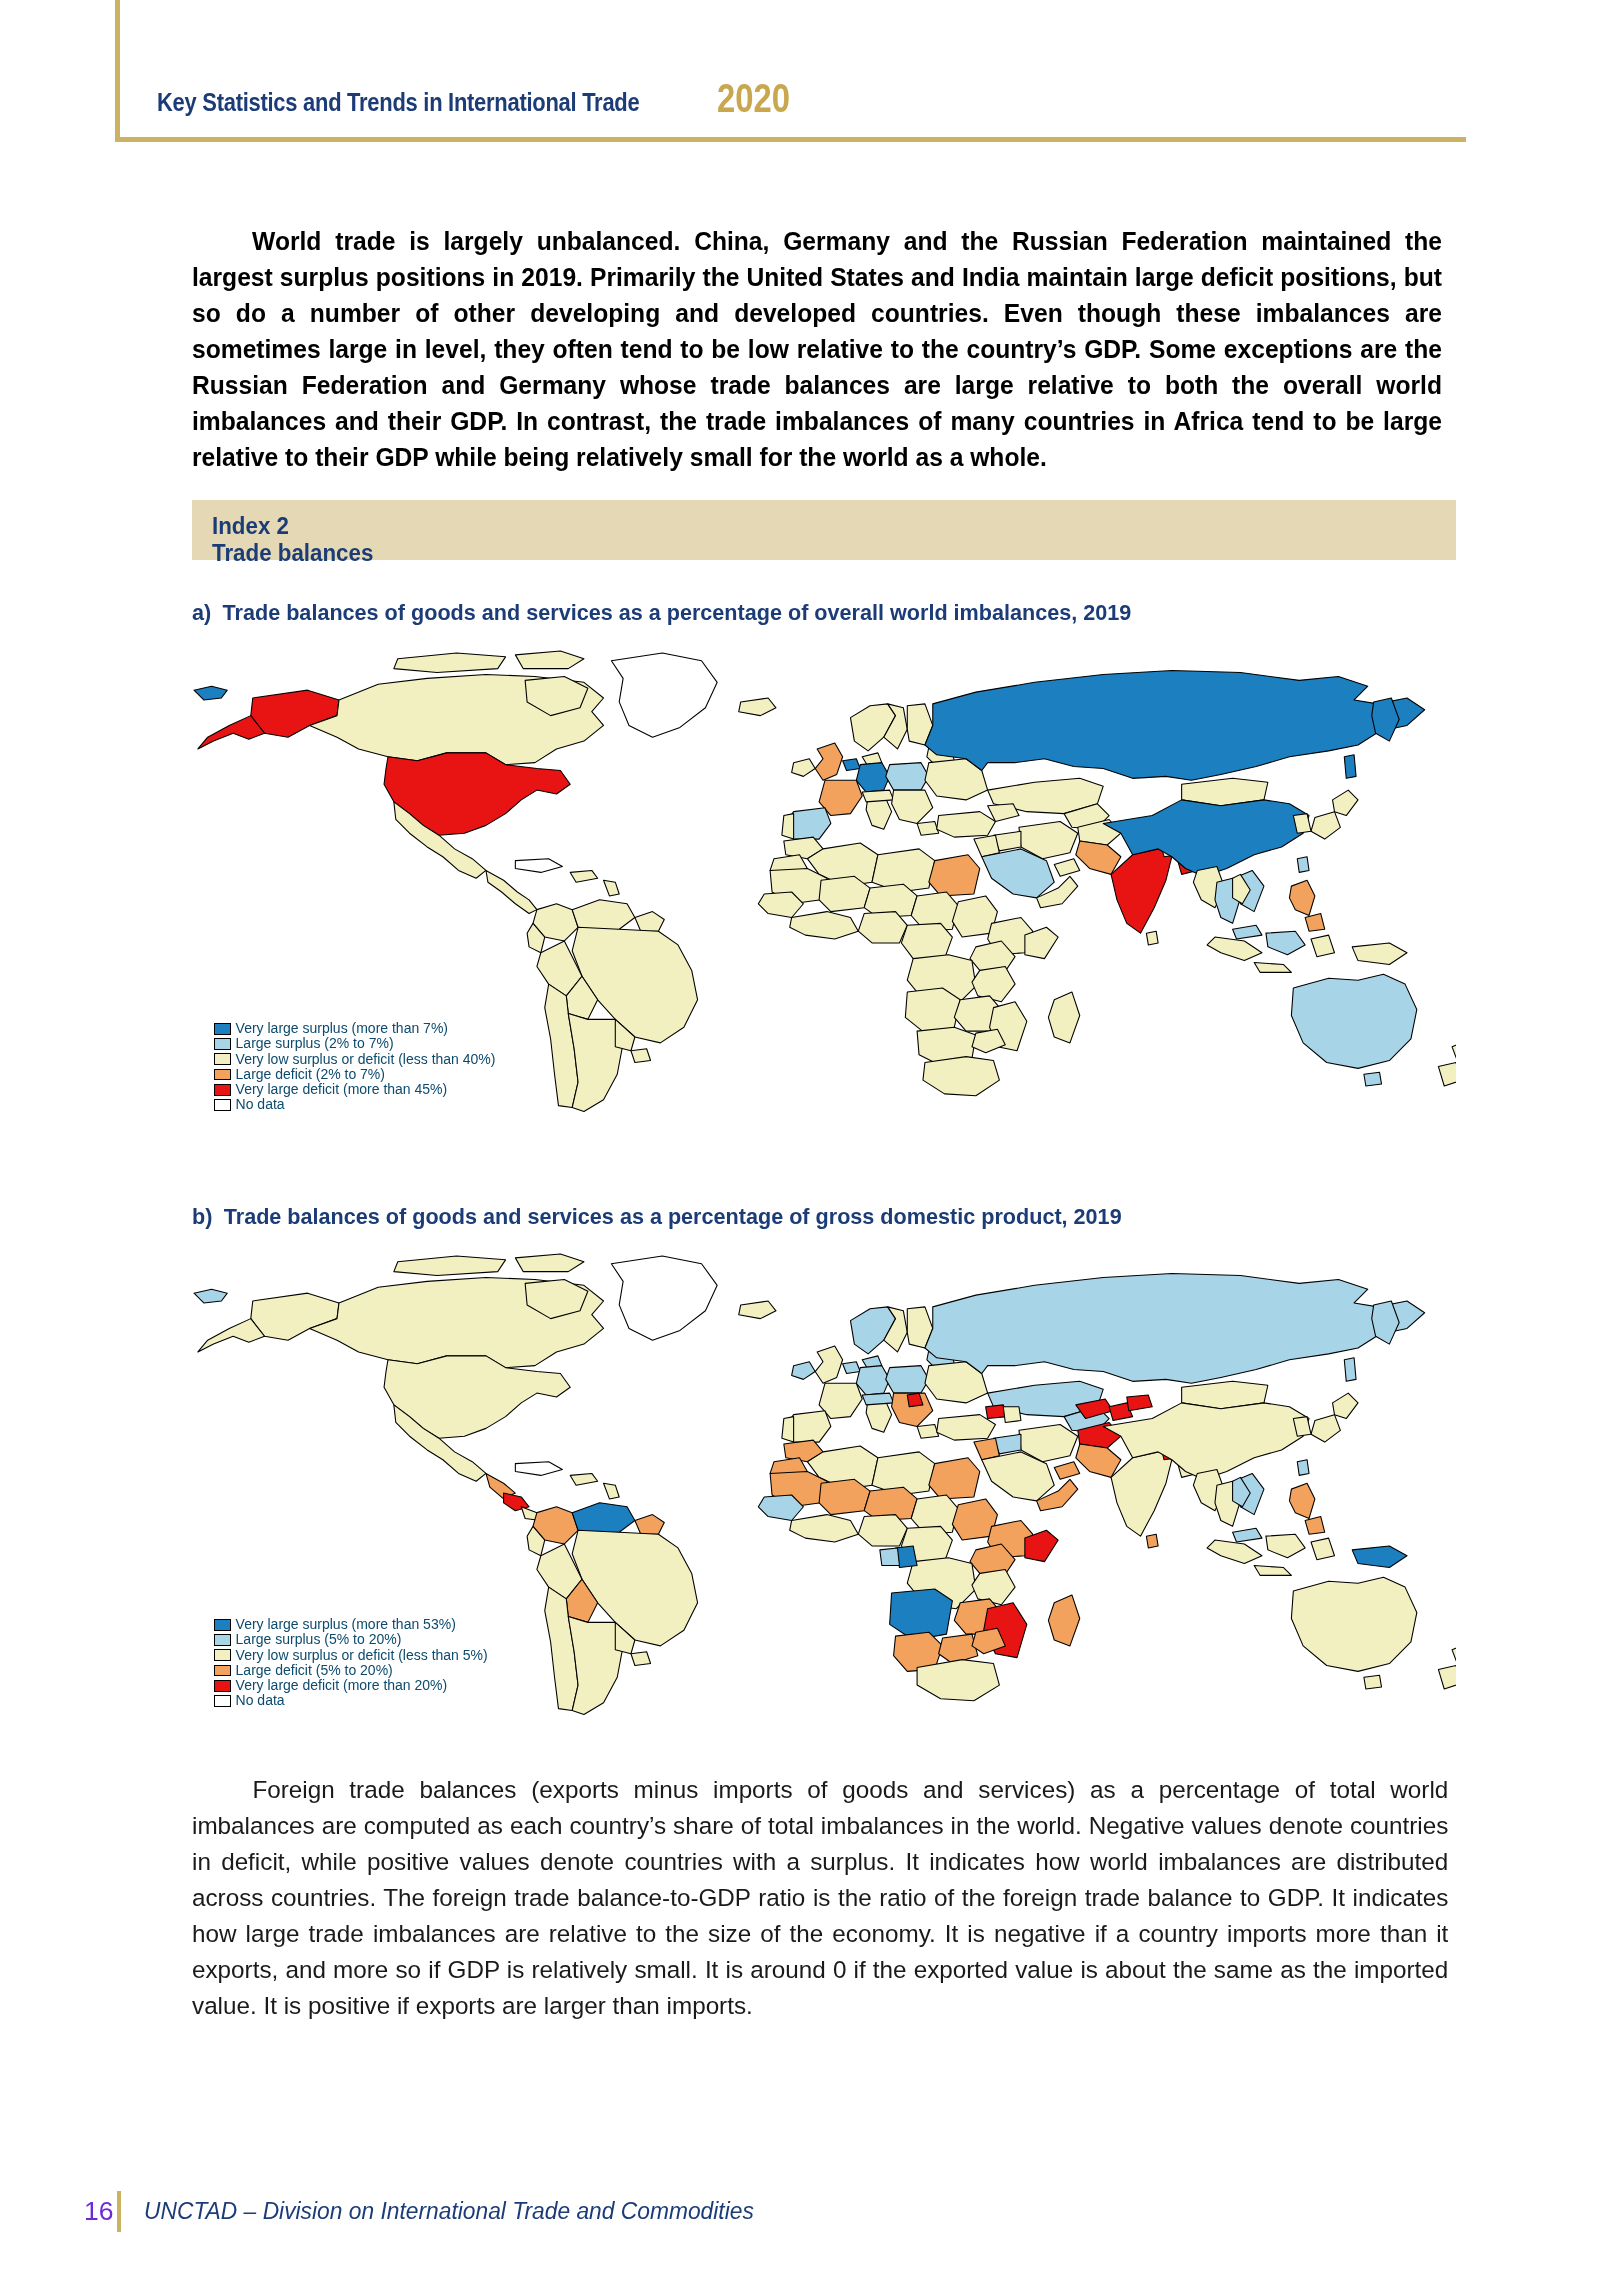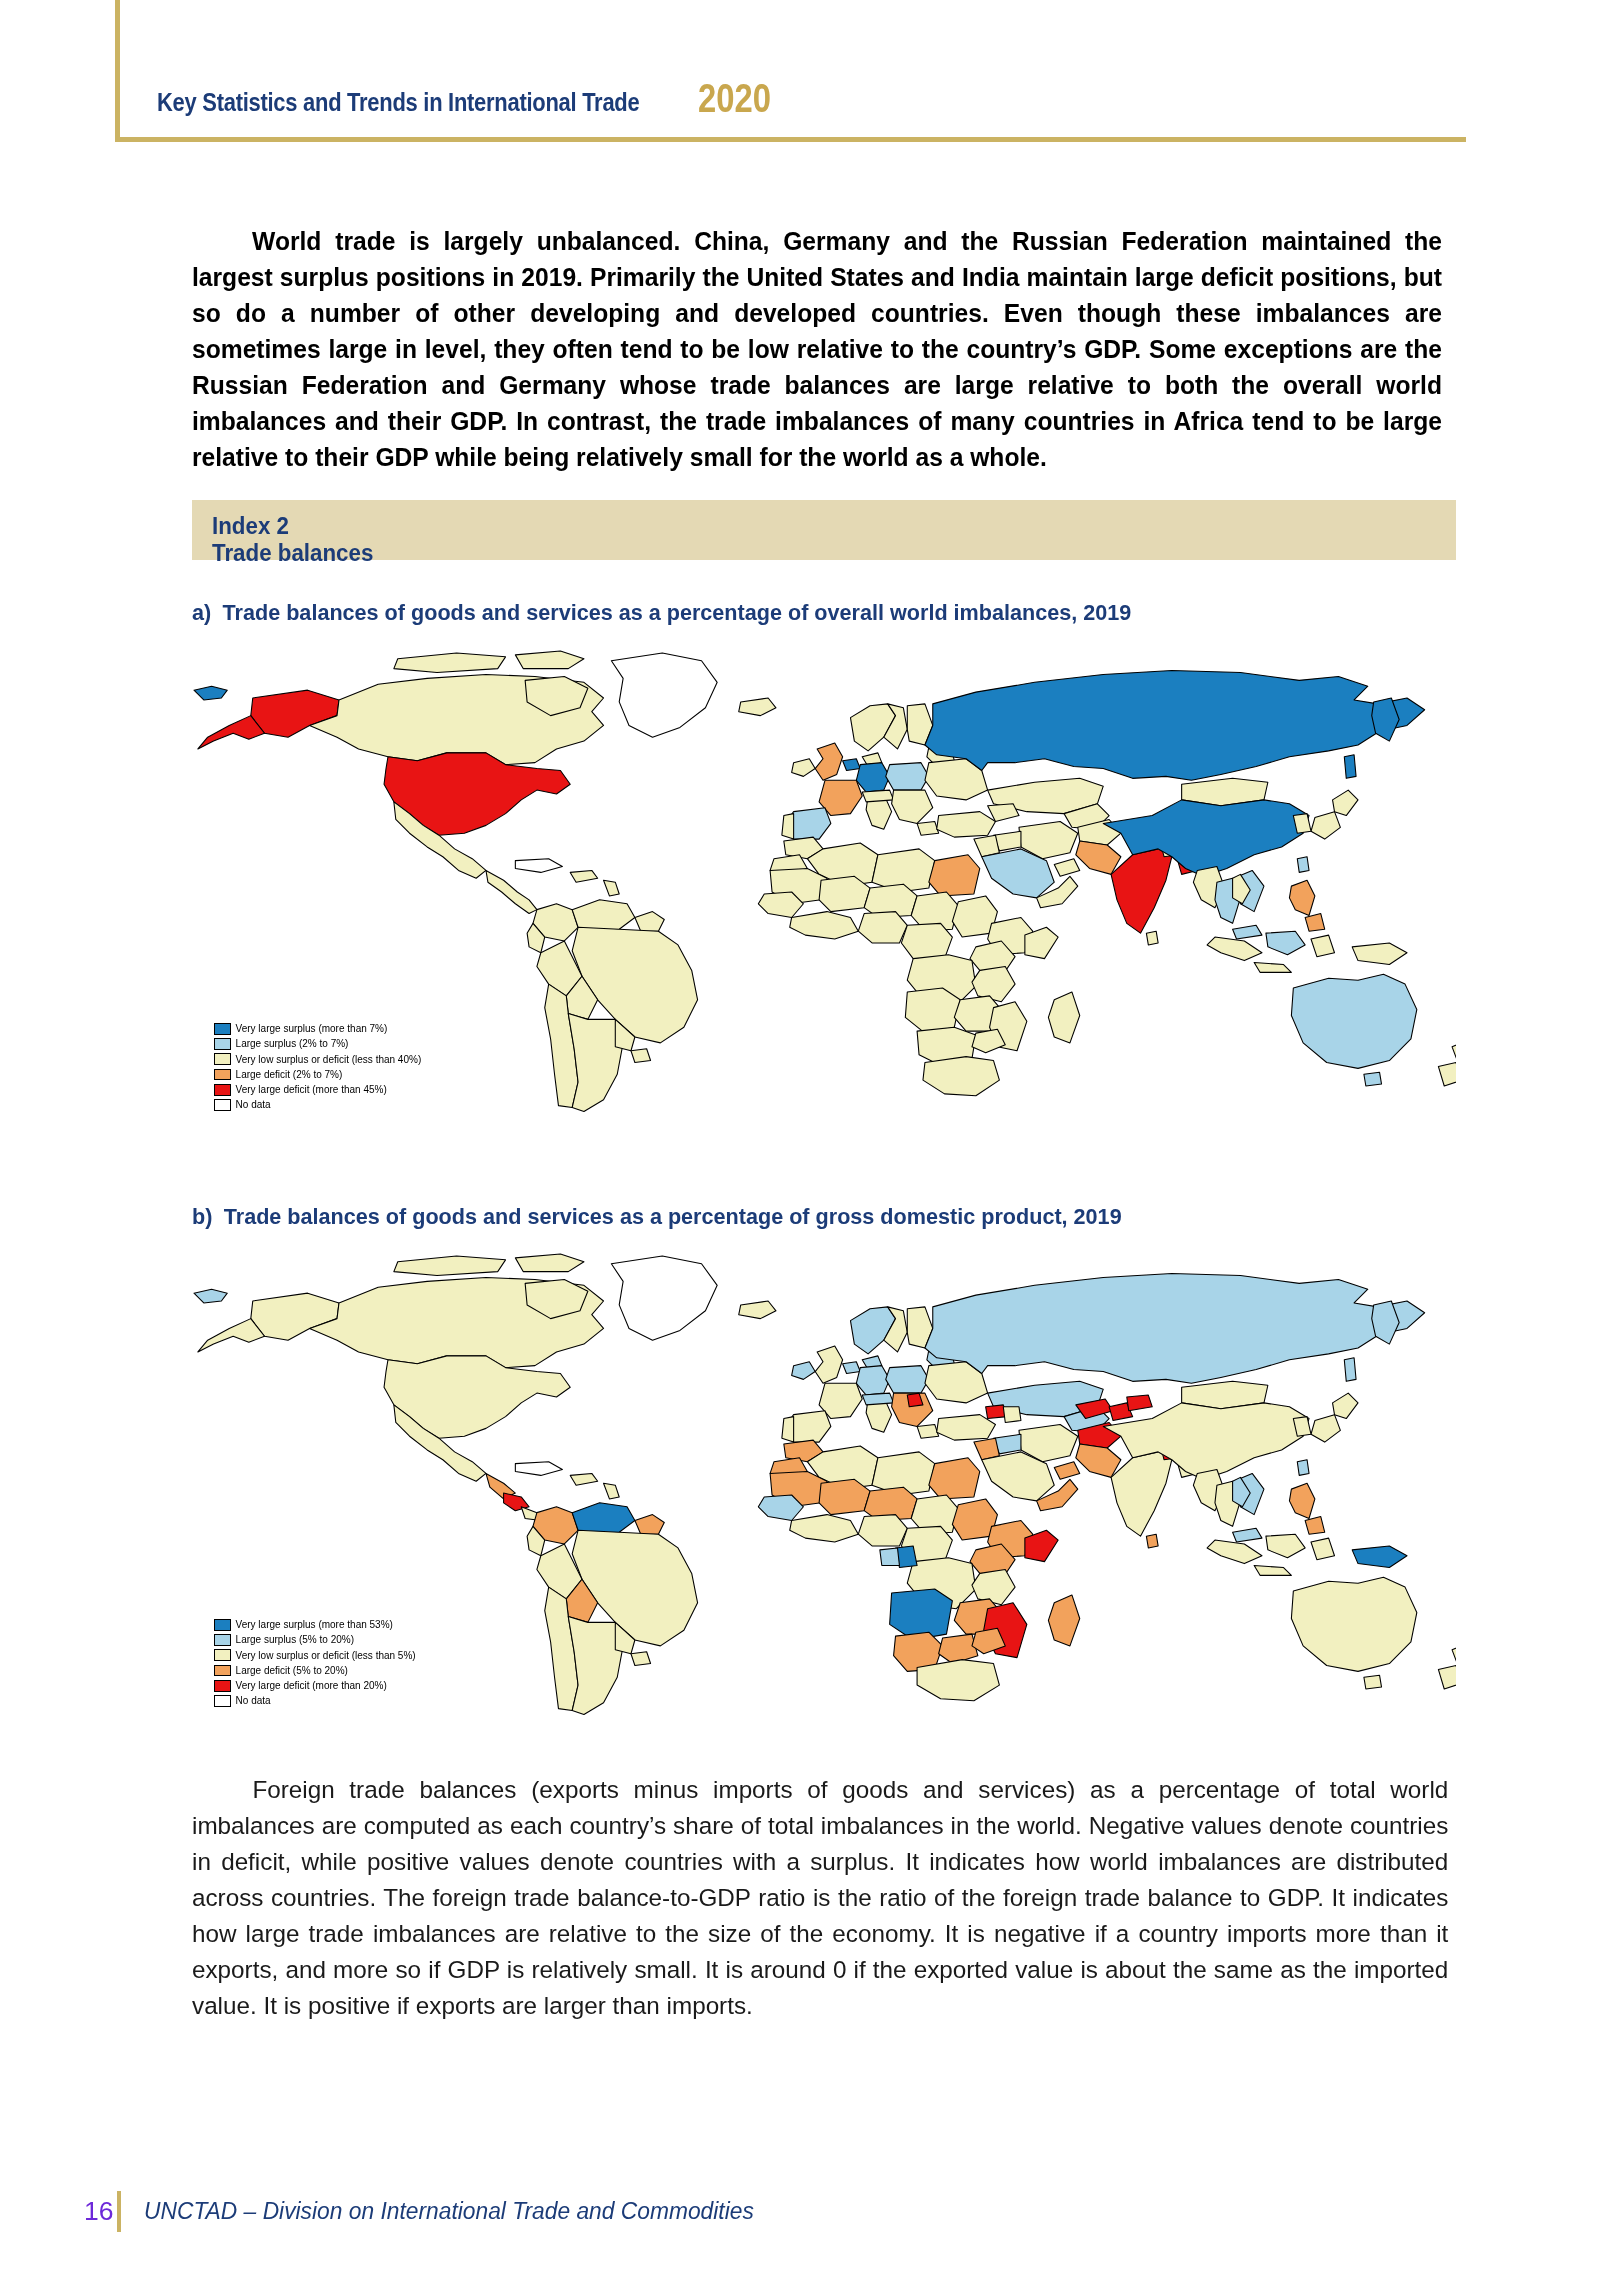--- a/index.html
+++ b/index.html
@@ -16,21 +16,21 @@
   .rule-vert {
     position:absolute; left:115px; top:0; width:4.9px; height:140px;
     background:#cbb363;
   }
   .rule-horz {
     position:absolute; left:115px; top:137px; width:1351px; height:4.9px;
     background:#cbb363;
   }
   .header {
     position:absolute; left:157px; top:82px;
-    display:flex; align-items:flex-end; gap:7px;
+    display:flex; align-items:flex-end; gap:26px;
   }
   .header-title {
     font-family:"Liberation Sans Narrow","Liberation Sans", sans-serif;
     font-weight:bold;
     font-size:25.5px;
     letter-spacing:-0.3px;
     color:#1c3c78;
     transform:scaleX(0.86);
     transform-origin:left bottom;
     white-space:nowrap;
@@ -95,22 +95,22 @@
   
   .map-panel { position:absolute; }
   #map-a { left:192px; top:647px;  width:1264px; height:490px; }
   #map-b { left:192px; top:1250px; width:1264px; height:490px; }
   .map-svg { width:100%; height:100%; display:block; }
 
   
   .legend {
     position:absolute;
     font-family:"Liberation Sans", sans-serif;
-    font-size:10px;
-    color:#000000;
+    font-size:14px;
+    color:#0c4a6e;
     line-height:15.3px;
   }
   #legend-a { left:214px; top:1021px; }
   #legend-b { left:214px; top:1617px; }
   .legend-row { display:flex; align-items:center; height:15.3px; }
   .legend-swatch {
     width:16.7px; height:11.8px;
     border:1px solid #000;
     margin-right:4.9px;
     flex:0 0 auto;

